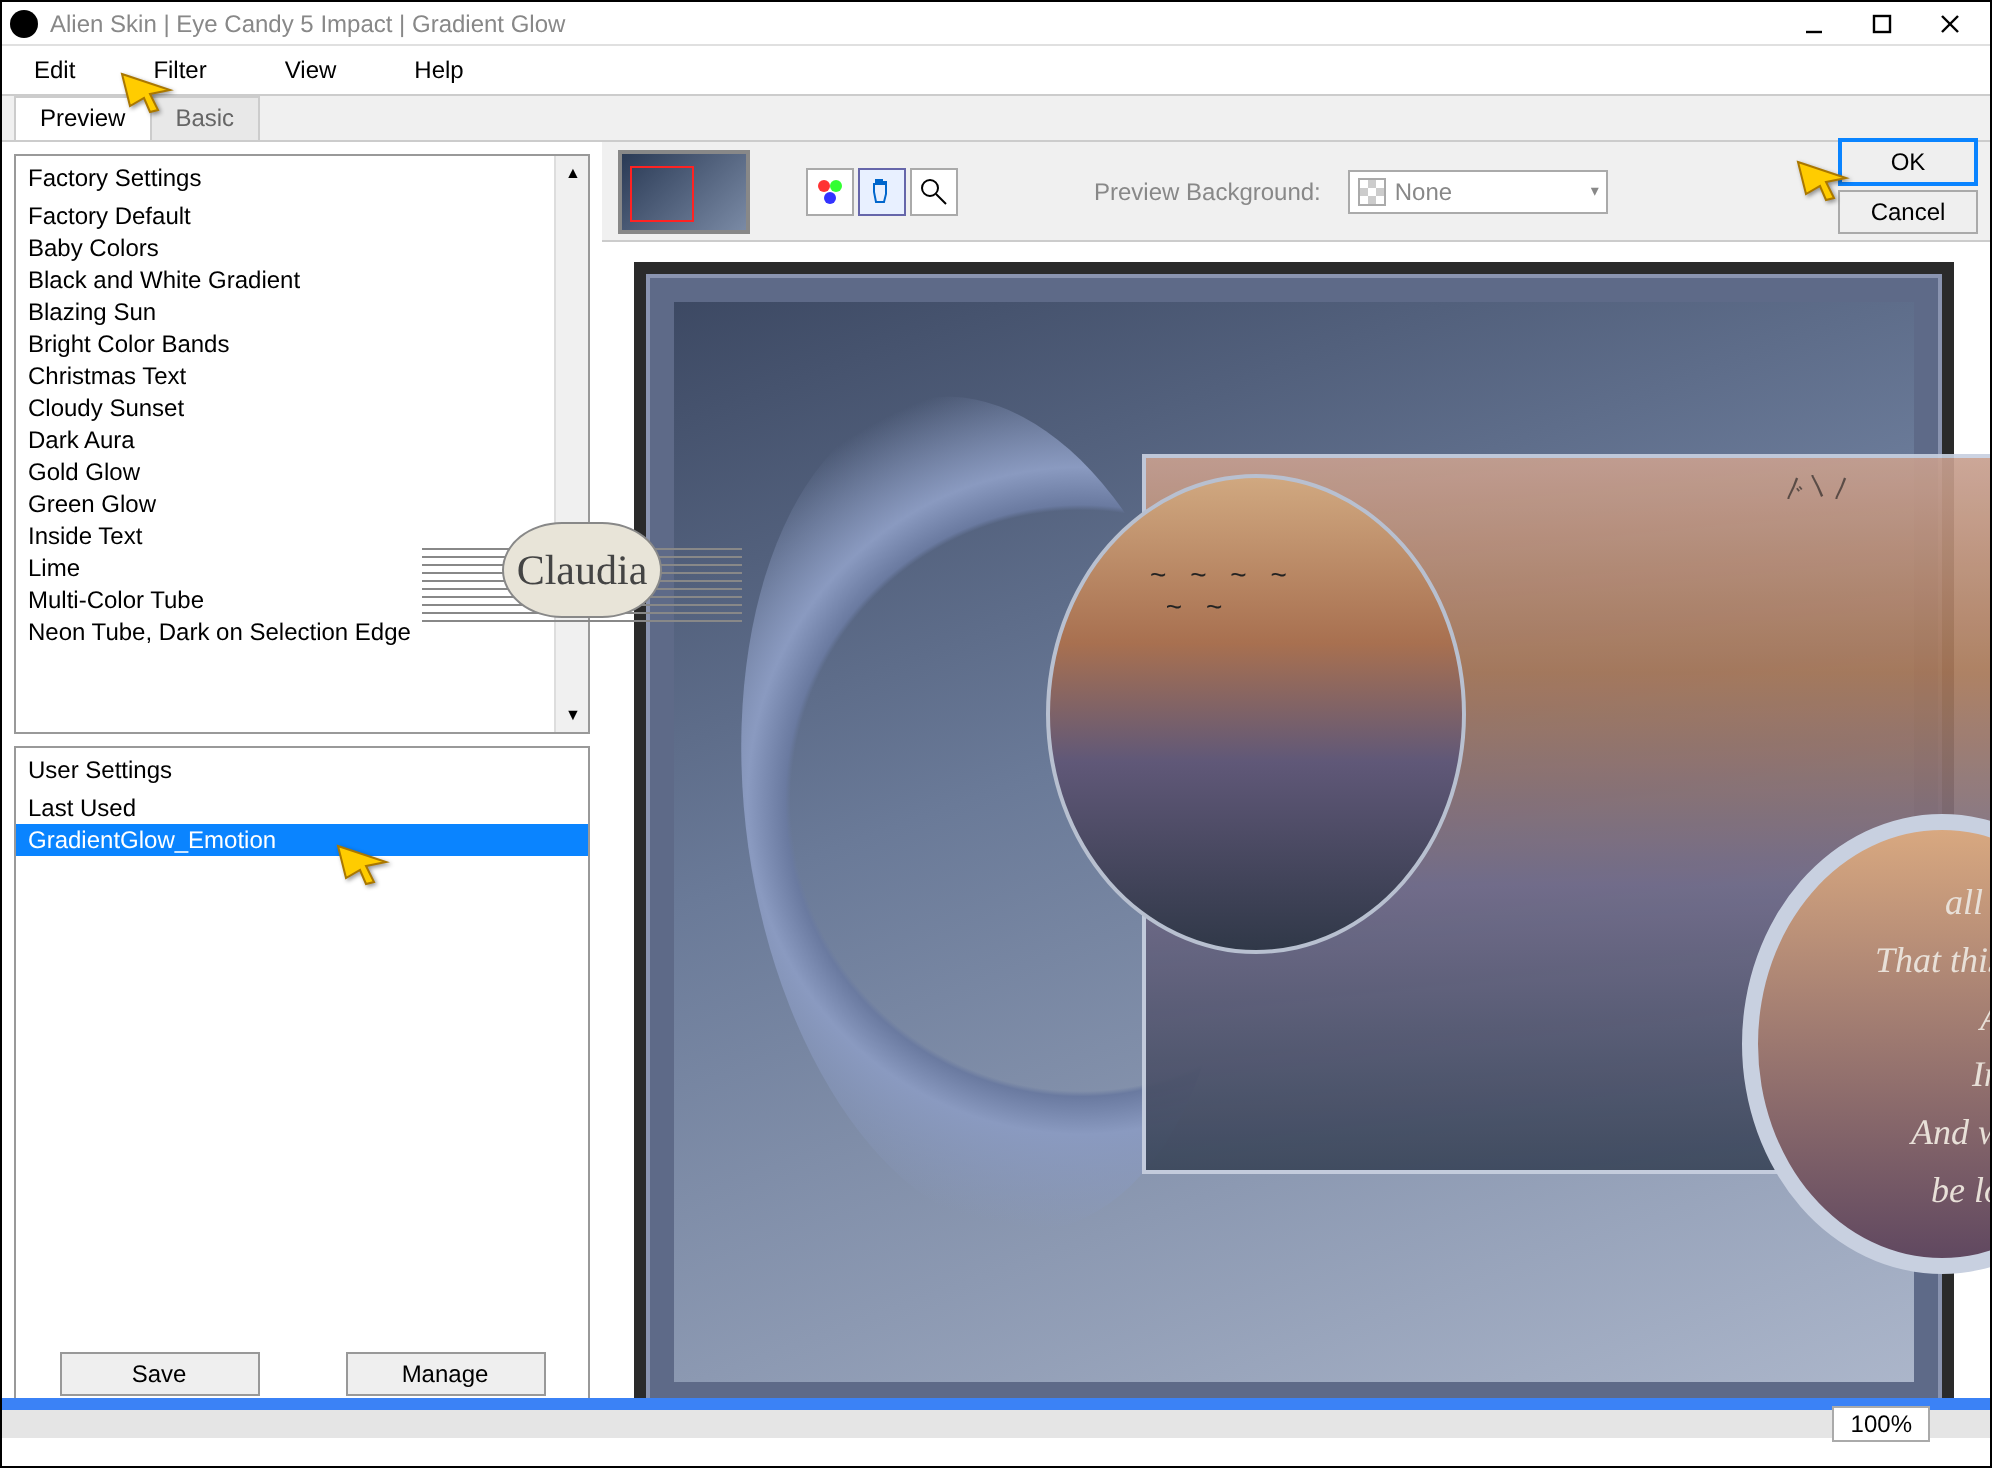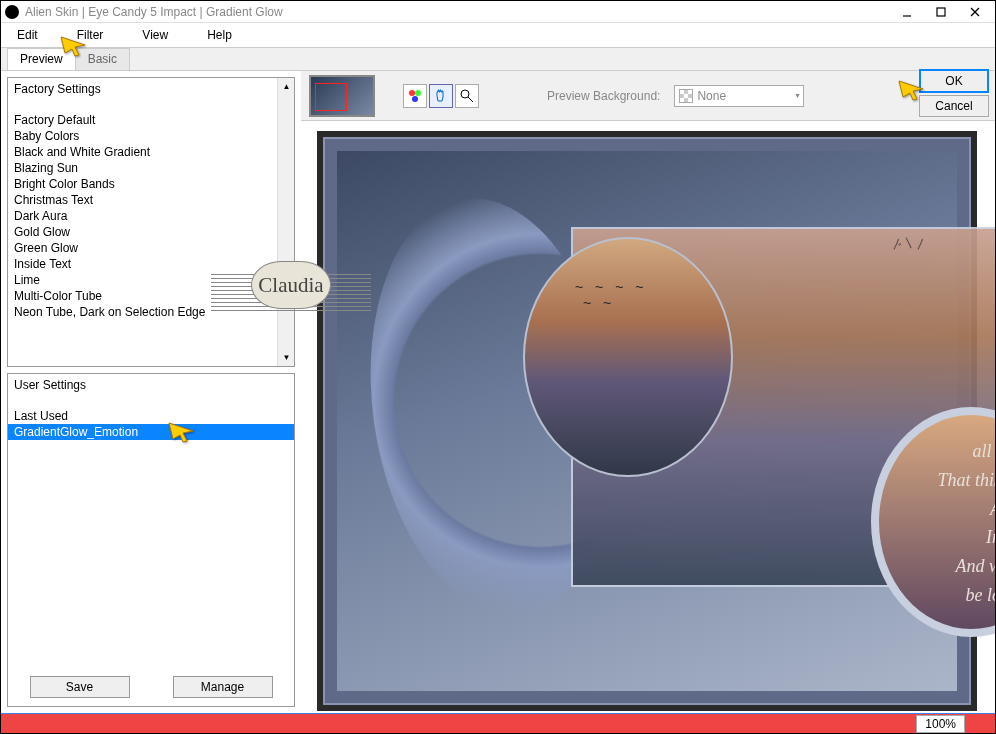--- a/index.html
+++ b/index.html
@@ -18,21 +18,21 @@
   .tab { border:1px solid #ccc; border-bottom:none; padding:3px 12px 4px; background:#fff; margin-right:-1px;}
   .tab.inactive{ background:#e8e8e8; color:#666;}
   
   .content { display:flex; height:calc(100% - 90px);}
   .leftcol { width:300px; padding:6px; display:flex; flex-direction:column; gap:6px;}
   
   .listbox { border:1px solid #999; background:#fff; position:relative; overflow:hidden;}
   .listbox.factory{ height:290px; }
   .listbox.user{ flex:1;}
   .listbox .header{ padding:4px 6px; font-weight:normal; color:#000;}
-  .listbox .items{ padding:0 0 4px 0;margin-top:12px;}
+  .listbox .items{ padding:0 0 4px 0;}
   .listbox .item{ padding:1px 6px; color:#000; white-space:nowrap;}
   .listbox .item.selected{ background:#0a84ff; color:#fff;}
   .scrollbar-fake{ position:absolute; right:0; top:0; width:17px; height:100%; background:#f0f0f0; border-left:1px solid #ddd;}
   .scrollbar-fake .up, .scrollbar-fake .down{ position:absolute; left:0; width:17px; height:17px; background:#f0f0f0; display:flex; align-items:center; justify-content:center; font-size:8px;}
   .scrollbar-fake .up{ top:0;} .scrollbar-fake .down{ bottom:0;}
   
   .btnrow{ display:flex; justify-content:space-around; padding:4px 0;}
   .btn{ border:1px solid #999; background:#efefef; padding:3px 0; width:100px; text-align:center;}
   
   .rightcol{ flex:1; display:flex; flex-direction:column; position:relative;}
@@ -55,21 +55,21 @@
   .preview{ flex:1; background:#fff; padding:10px 0 0 16px; position:relative; overflow:hidden;}
   .previewimg{ width:660px; height:580px; border:6px solid #2a2a2a; background:linear-gradient(160deg,#3a4660 0%, #6a7a98 40%, #aeb8cc 100%); position:relative; box-shadow:inset 0 0 0 2px #8a94b0, inset 0 0 0 14px #5e6a88;}
   .moon{ position:absolute; left:50px; top:60px; width:240px; height:420px; border-radius:50%; background:radial-gradient(circle at 70% 50%, transparent 54%, #6a7aa0 55%, #8a9ac0 62%, transparent 80%); transform:rotate(-8deg);}
   .panel{ position:absolute; right:-60px; top:90px; width:460px; height:360px; border:2px solid #c8d0e0; background:linear-gradient(180deg,#c8a090 0%, #a87858 30%, #706a88 60%, #3a465a 100%); opacity:.92;}
   .oval{ position:absolute; left:200px; top:100px; width:210px; height:240px; border-radius:50%; overflow:hidden; border:2px solid #b8c0d0; background:linear-gradient(180deg,#d0a880 0%, #a87050 35%, #605878 60%, #303848 100%);}
   .birds{ position:absolute; left:50px; top:40px; color:#222; font-size:14px; letter-spacing:4px;}
   .branch{ position:absolute; right:-40px; top:100px; width:120px; height:160px; color:#1a1a1a; opacity:.6;}
   .circ2{ position:absolute; right:-100px; top:270px; width:200px; height:230px; border-radius:50%; border:8px solid #c8d0e0; background:linear-gradient(180deg,#d8a880,#604860);}
   .scripttxt{ position:absolute; right:-30px; top:300px; width:150px; color:#e8e0d8; font-style:italic; font-family:'Brush Script MT',cursive; font-size:18px; text-align:right; line-height:1.6;}
   
-  .statusbar{ position:absolute; bottom:0; right:0; height:20px; width:100%; background:#ef4444; border-top:1px solid #3b82f6; display:flex; align-items:center; justify-content:flex-end; padding:0 30px;}
+  .statusbar{ position:absolute; bottom:14px; right:0; height:20px; width:100%; background:#e5e5e5; border-top:6px solid #3b82f6; display:flex; align-items:center; justify-content:flex-end; padding:0 30px;}
   .zoom{ border:1px solid #aaa; padding:1px 8px; background:#fff;}
   
   .cursor-anno{ position:absolute; width:30px; height:22px; z-index:50;}
   .cursor-anno svg{ filter:drop-shadow(1px 1px 1px rgba(0,0,0,.4));}
   .stamp{ position:absolute; left:230px; top:260px; width:120px; height:60px; z-index:40;}
   .stamp .lines{ position:absolute; left:-20px; top:10px; width:160px; height:40px; background:repeating-linear-gradient(0deg,#888 0 1px, transparent 1px 4px);}
   .stamp .bubble{ position:absolute; left:20px; top:0; width:80px; height:48px; background:#e8e4d8; border:1px solid #888; border-radius:30px/24px; display:flex; align-items:center; justify-content:center; font-family:'Brush Script MT',cursive; font-size:21px; color:#444;}
 </style>
 </head>
 <body>
@@ -111,20 +111,21 @@
   <div class="leftcol">
     <div class="listbox factory">
       <div class="header">Factory Settings</div>
       <div class="items" id="factory-items">
           <div class="item">Factory Default</div>
           <div class="item">Baby Colors</div>
           <div class="item">Black and White Gradient</div>
           <div class="item">Blazing Sun</div>
           <div class="item">Bright Color Bands</div>
           <div class="item">Christmas Text</div>
+          <div class="item">Cloudy Sunset</div>
           <div class="item">Dark Aura</div>
           <div class="item">Gold Glow</div>
           <div class="item">Green Glow</div>
           <div class="item">Inside Text</div>
           <div class="item">Lime</div>
           <div class="item">Multi-Color Tube</div>
           <div class="item">Neon Tube, Dark on Selection Edge</div>
         </div>
       <div class="scrollbar-fake">
         <div class="up">▲</div>

